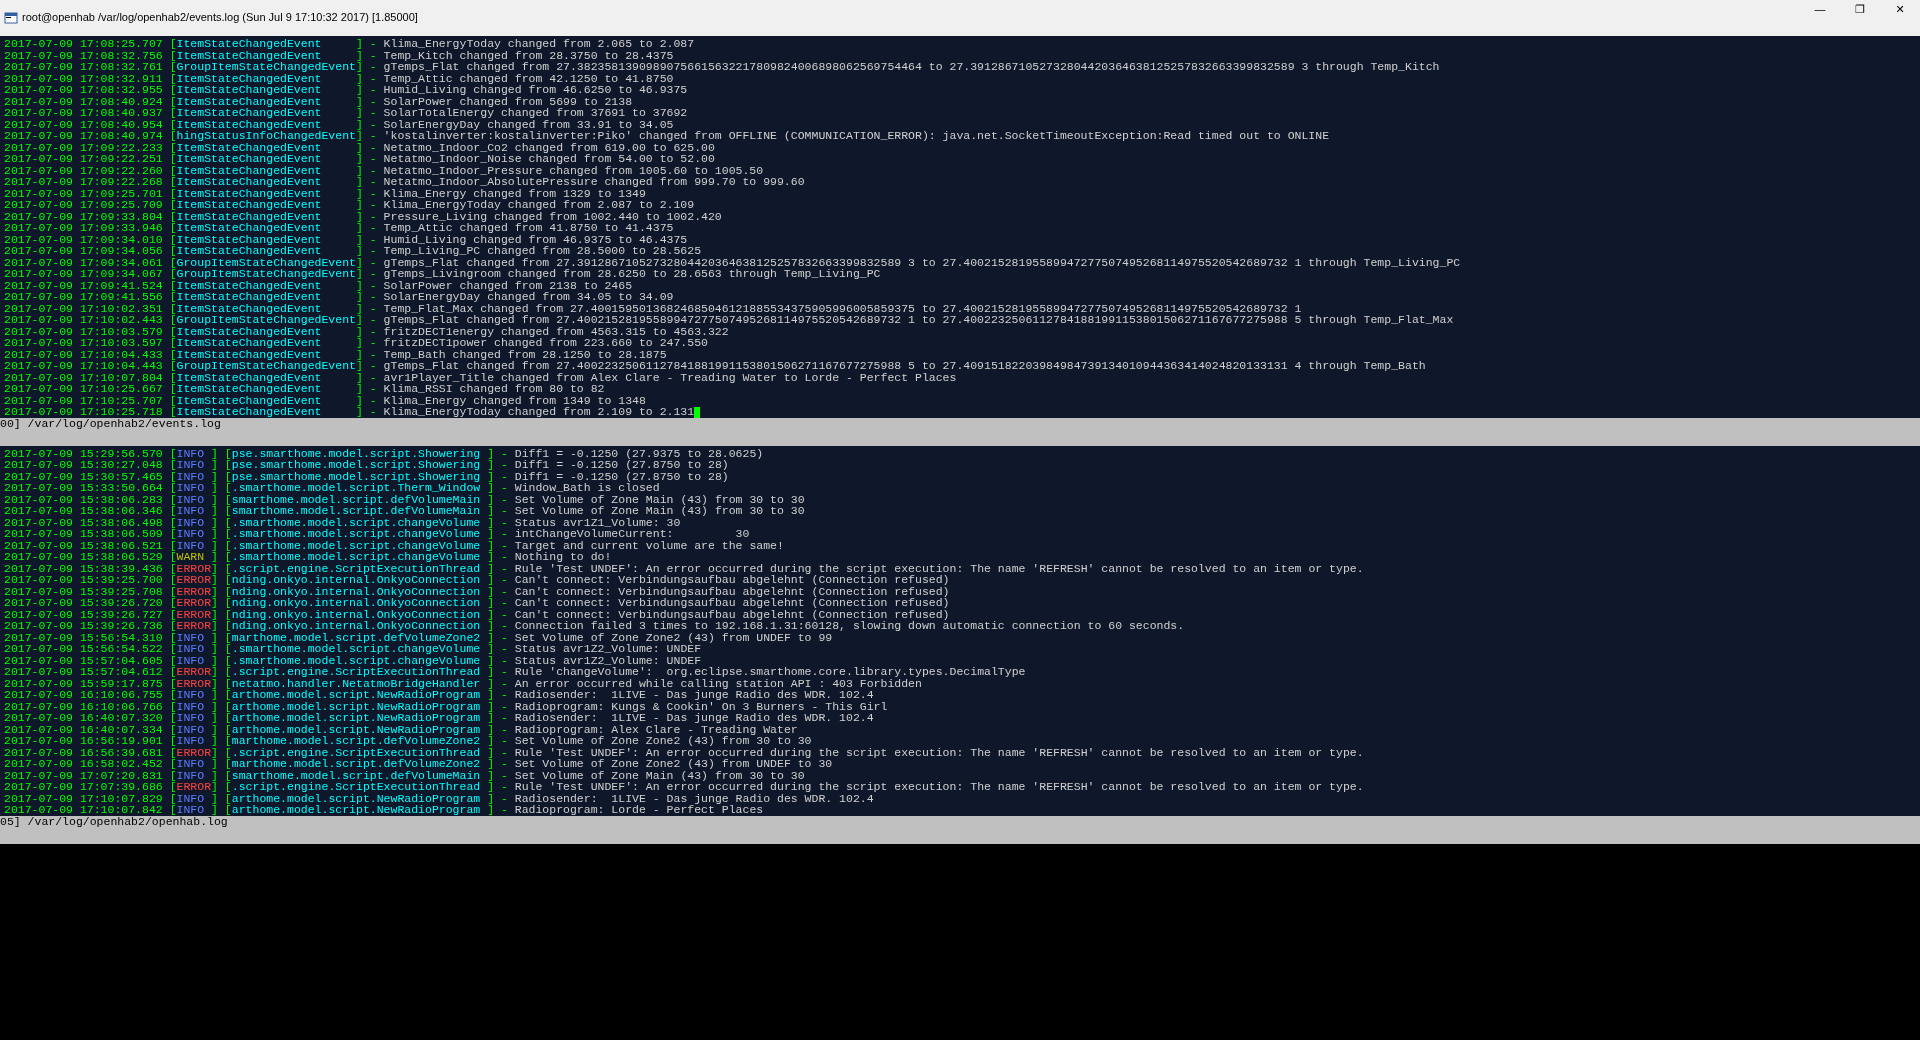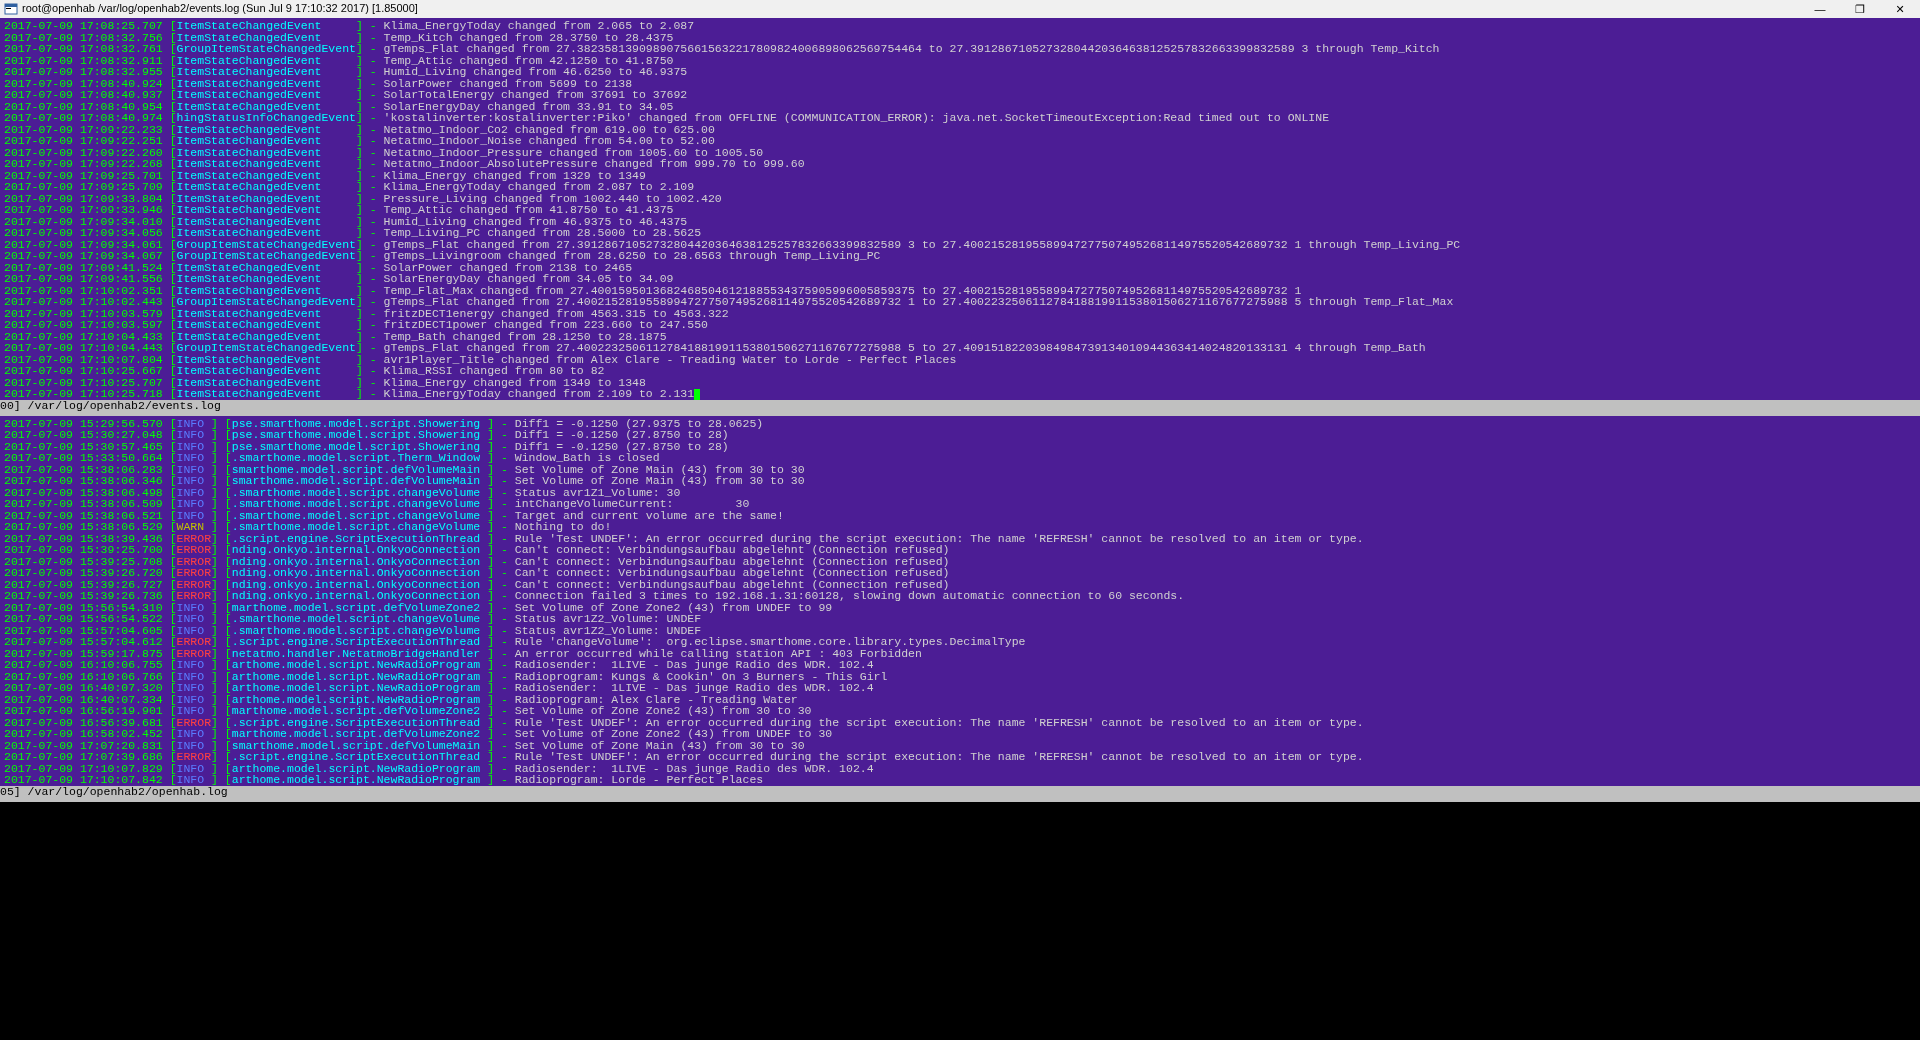--- a/index.html
+++ b/index.html
@@ -1,22 +1,22 @@
 <!DOCTYPE html>
 <html><head>
 <meta charset="utf-8">
 <style>
   html,body{margin:0;padding:0;background:#000;font-family:'Consolas','Courier New',monospace;font-size:11.5px;line-height:11.5px;color:#ccc;overflow:hidden;width:1920px;height:1040px}
-  .titlebar{height:18px;background:#f0f0f0;color:#000;display:flex;align-items:center;font-family:'Segoe UI',Tahoma,sans-serif;font-size:11px;padding:0 4px;position:relative}
+  .titlebar{height:36px;background:#f0f0f0;color:#000;display:flex;align-items:center;font-family:'Segoe UI',Tahoma,sans-serif;font-size:11px;padding:0 4px;position:relative}
   .titlebar .icon{width:14px;height:14px;margin-right:4px;display:inline-block}
   .titlebar .controls{position:absolute;right:0;top:0;height:18px;display:flex}
   .titlebar .controls div{width:40px;text-align:center;line-height:18px;font-size:11px;color:#000}
-  .term{background:#4c1d95;white-space:pre;padding:2px 4px 0 4px}
+  .term{background:#0f172a;white-space:pre;padding:2px 4px 0 4px}
   .line{height:11.5px}
-  .bar{background:#c0c0c0;color:#000;height:16px;line-height:12px}
+  .bar{background:#c0c0c0;color:#000;height:28px;line-height:12px}
   .g{color:#00ff00}
   .c{color:#00ffff}
   .b{color:#5a7cff}
   .y{color:#c0c000}
   .r{color:#ff4040}
   .w{color:#d0d0d0}
   .cursor{background:#00ff00;display:inline-block;width:6px;height:11px;vertical-align:bottom}
 </style>
 </head>
 <body>

